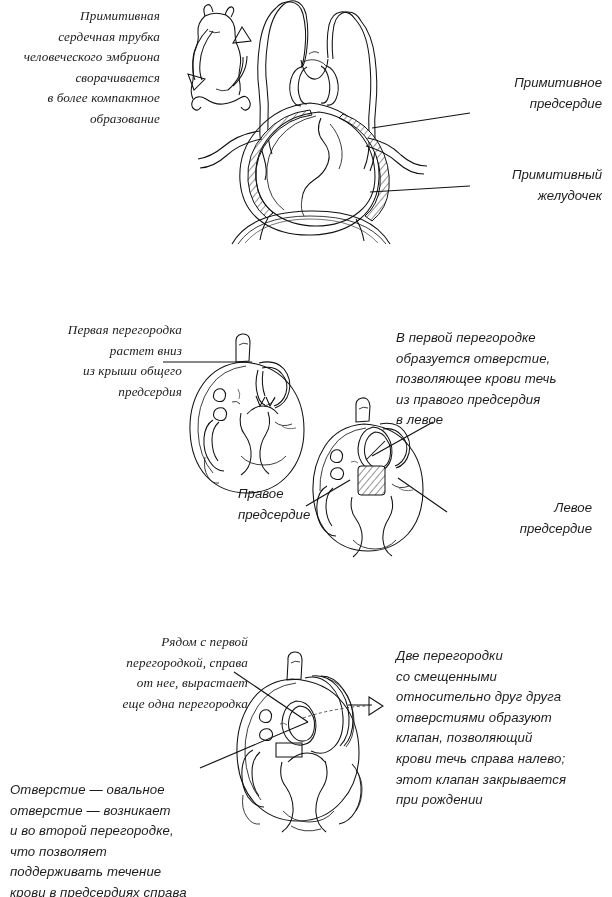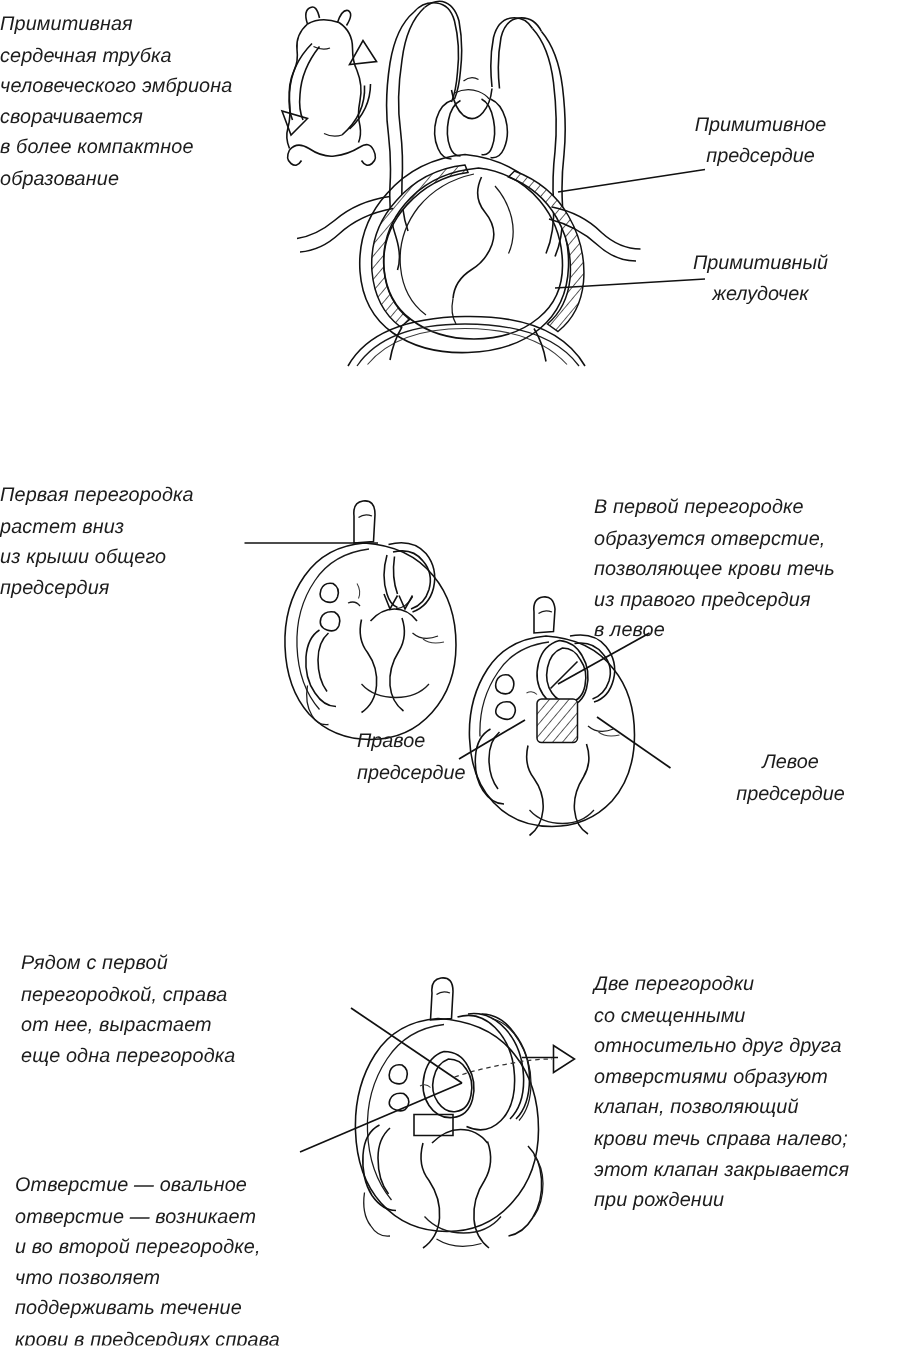--- a/index.html
+++ b/index.html
@@ -23,22 +23,22 @@
   }
   .caption {
     position: absolute;
     font-style: italic;
     font-size: 13.2px;
     line-height: 20.6px;
     color: #1c1c1c;
     white-space: pre-line;
     letter-spacing: 0.1px;
   }
-  .c-right { text-align: left; }
-  .c-left  { text-align: center; }
+  .c-right { text-align: right; font-family: Liberation Serif, serif; }
+  .c-left  { text-align: right; }
   .c-center{ }
 
   .label {
     position: absolute;
     font-style: italic;
     font-size: 13.2px;
     line-height: 20.6px;
     color: #1c1c1c;
     white-space: pre-line;
   }

